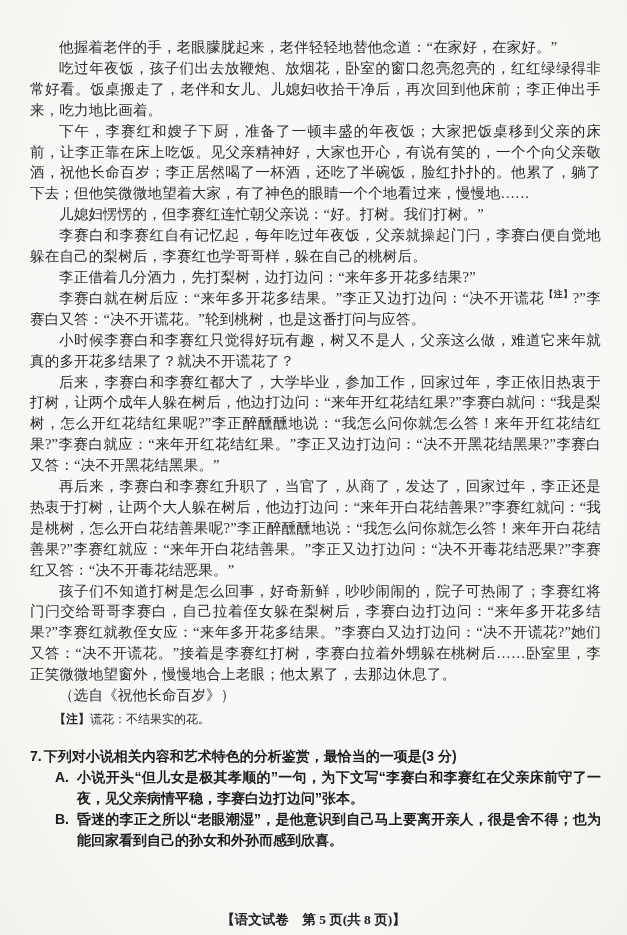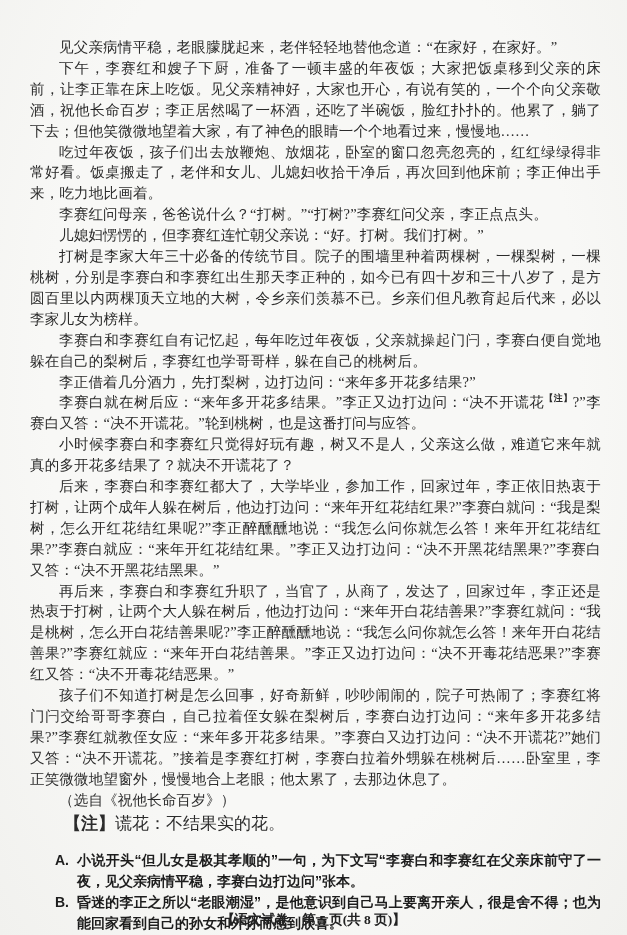--- a/index.html
+++ b/index.html
@@ -35,21 +35,21 @@
   }
   .attribution {
     margin: 0;
     font-size: 14.5px;
     line-height: 20.9px;
     text-align: right;
     padding-right: 4px;
   }
   .footnote {
     margin: 3px 0 16px 0;
-    font-size: 17px;
+    font-size: 12px;
     line-height: 20.9px;
     text-indent: 2em;
   }
   .footnote .note-label { font-weight: bold; }
   .question-block {
     margin-top: 1px;
     font-family: "Liberation Sans", sans-serif;
     font-weight: 600;
     color: #1d1d1d;
     font-size: 14px;
@@ -82,43 +82,44 @@
     color: #222;
   }
 </style>
 </head>
 <body>
 
 <div class="page">
   <div class="content">
 
     <div class="story">
-      <p>见父亲病情平稳，老眼朦胧起来，老伴轻轻地替他念道：“在家好，在家好。”</p>
+      <p>他握着老伴的手，老眼朦胧起来，老伴轻轻地替他念道：“在家好，在家好。”</p>
+      <p>吃过年夜饭，孩子们出去放鞭炮、放烟花，卧室的窗口忽亮忽亮的，红红绿绿得非常好看。饭桌搬走了，老伴和女儿、儿媳妇收拾干净后，再次回到他床前；李正伸出手来，吃力地比画着。</p>
       <p>下午，李赛红和嫂子下厨，准备了一顿丰盛的年夜饭；大家把饭桌移到父亲的床前，让李正靠在床上吃饭。见父亲精神好，大家也开心，有说有笑的，一个个向父亲敬酒，祝他长命百岁；李正居然喝了一杯酒，还吃了半碗饭，脸红扑扑的。他累了，躺了下去；但他笑微微地望着大家，有了神色的眼睛一个个地看过来，慢慢地……</p>
-      <p>吃过年夜饭，孩子们出去放鞭炮、放烟花，卧室的窗口忽亮忽亮的，红红绿绿得非常好看。饭桌搬走了，老伴和女儿、儿媳妇收拾干净后，再次回到他床前；李正伸出手来，吃力地比画着。</p>
-      <p>李赛红问母亲，爸爸说什么？“打树。”“打树?”李赛红问父亲，李正点点头。</p>
       <p>儿媳妇愣愣的，但李赛红连忙朝父亲说：“好。打树。我们打树。”</p>
-      <p>打树是李家大年三十必备的传统节目。院子的围墙里种着两棵树，一棵梨树，一棵桃树，分别是李赛白和李赛红出生那天李正种的，如今已有四十岁和三十八岁了，是方圆百里以内两棵顶天立地的大树，令乡亲们羡慕不已。乡亲们但凡教育起后代来，必以李家儿女为榜样。</p>
       <p>李赛白和李赛红自有记忆起，每年吃过年夜饭，父亲就操起门闩，李赛白便自觉地躲在自己的梨树后，李赛红也学哥哥样，躲在自己的桃树后。</p>
       <p>李正借着几分酒力，先打梨树，边打边问：“来年多开花多结果?”</p>
       <p>
         <span>李赛白就在树后应：“来年多开花多结果。”李正又边打边问：“决不开谎花</span><span class="noteref">【注】</span><span>?”李赛白又答：“决不开谎花。”轮到桃树，也是这番打问与应答。</span>
       </p>
       <p>小时候李赛白和李赛红只觉得好玩有趣，树又不是人，父亲这么做，难道它来年就真的多开花多结果了？就决不开谎花了？</p>
       <p>后来，李赛白和李赛红都大了，大学毕业，参加工作，回家过年，李正依旧热衷于打树，让两个成年人躲在树后，他边打边问：“来年开红花结红果?”李赛白就问：“我是梨树，怎么开红花结红果呢?”李正醉醺醺地说：“我怎么问你就怎么答！来年开红花结红果?”李赛白就应：“来年开红花结红果。”李正又边打边问：“决不开黑花结黑果?”李赛白又答：“决不开黑花结黑果。”</p>
       <p>再后来，李赛白和李赛红升职了，当官了，从商了，发达了，回家过年，李正还是热衷于打树，让两个大人躲在树后，他边打边问：“来年开白花结善果?”李赛红就问：“我是桃树，怎么开白花结善果呢?”李正醉醺醺地说：“我怎么问你就怎么答！来年开白花结善果?”李赛红就应：“来年开白花结善果。”李正又边打边问：“决不开毒花结恶果?”李赛红又答：“决不开毒花结恶果。”</p>
       <p>孩子们不知道打树是怎么回事，好奇新鲜，吵吵闹闹的，院子可热闹了；李赛红将门闩交给哥哥李赛白，自己拉着侄女躲在梨树后，李赛白边打边问：“来年多开花多结果?”李赛红就教侄女应：“来年多开花多结果。”李赛白又边打边问：“决不开谎花?”她们又答：“决不开谎花。”接着是李赛红打树，李赛白拉着外甥躲在桃树后……卧室里，李正笑微微地望窗外，慢慢地合上老眼；他太累了，去那边休息了。</p>
       <p class="attribution">（选自《祝他长命百岁》）</p>
     </div>
 
     <p class="footnote">
       <span class="note-label">【注】</span><span>谎花：不结果实的花。</span>
     </p>
 
     <div class="question-block">
+      <p class="q-stem">
+        <span class="q-number">7.</span><span>下列对小说相关内容和艺术特色的分析鉴赏，最恰当的一项是(3 分)</span>
+      </p>
       <div class="option">
         <span class="opt-label">A.</span>
         <span class="opt-text">小说开头“但儿女是极其孝顺的”一句，为下文写“李赛白和李赛红在父亲床前守了一夜，见父亲病情平稳，李赛白边打边问”张本。</span>
       </div>
       <div class="option">
         <span class="opt-label">B.</span>
         <span class="opt-text">昏迷的李正之所以“老眼潮湿”，是他意识到自己马上要离开亲人，很是舍不得；也为能回家看到自己的孙女和外孙而感到欣喜。</span>
       </div>
 
     </div>

